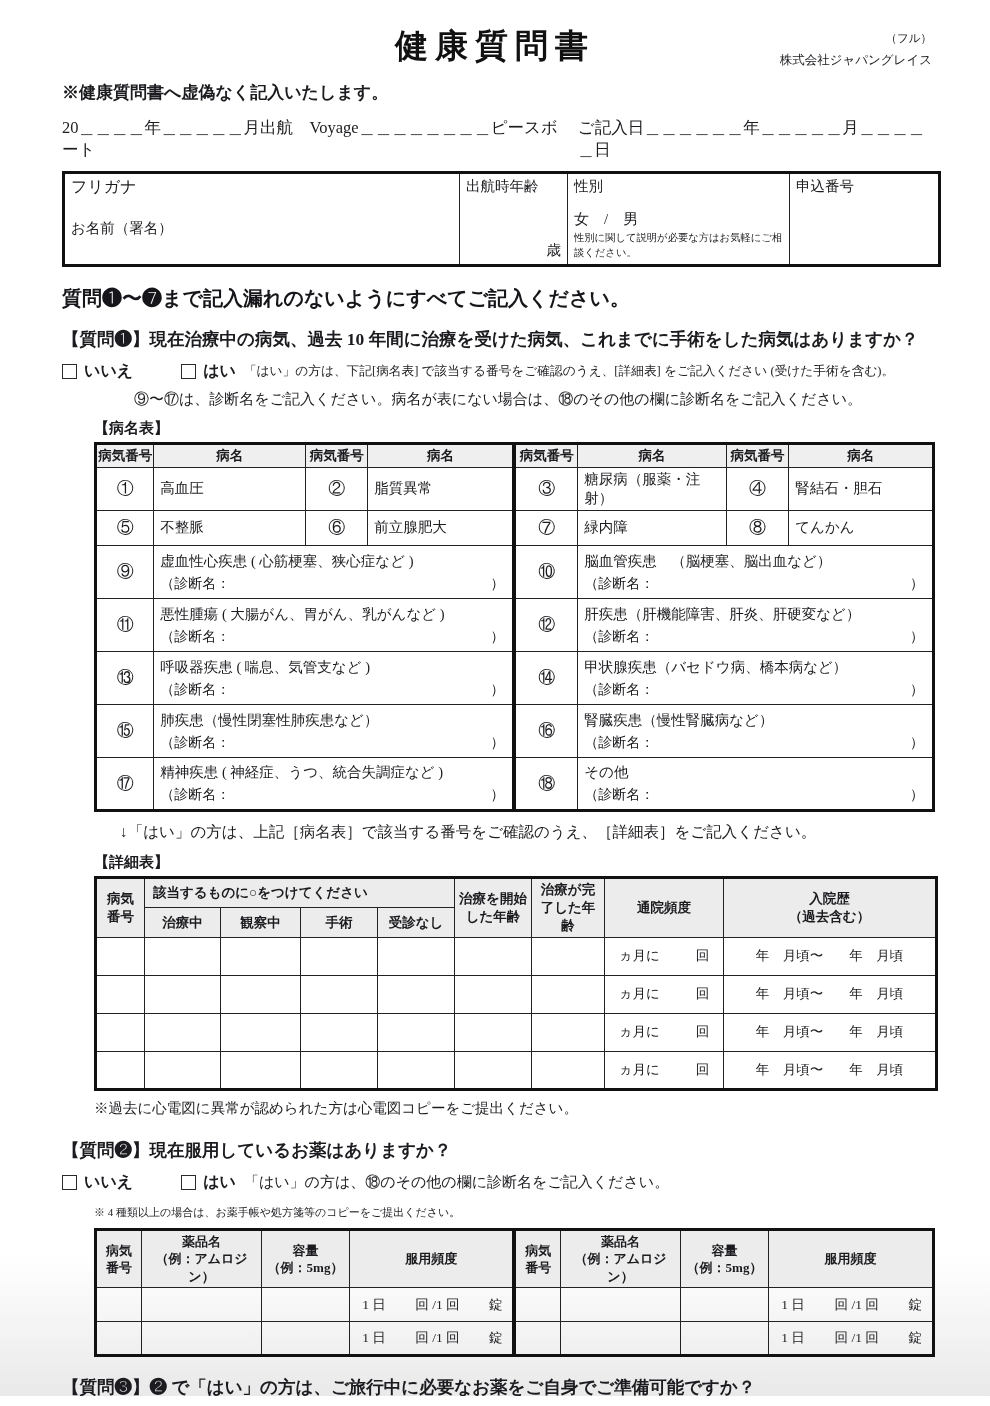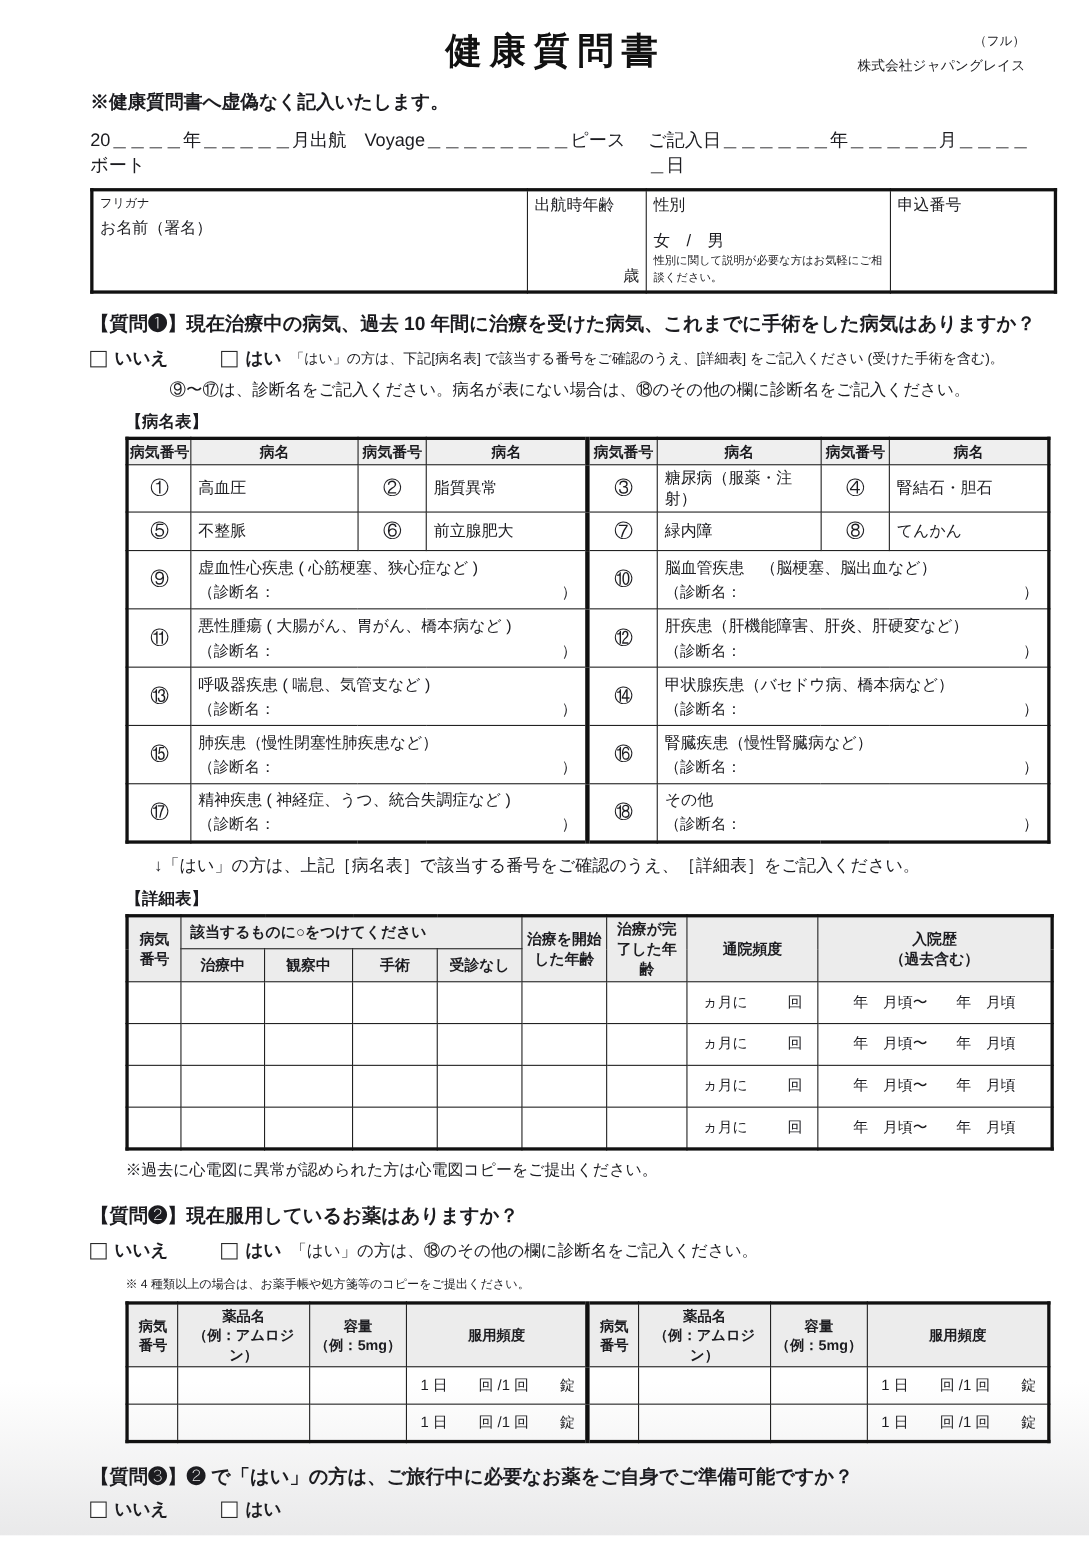--- a/index.html
+++ b/index.html
@@ -2,40 +2,39 @@
 <html lang="ja"><head>
 <meta charset="utf-8">
 <style>
   * { margin:0; padding:0; box-sizing:border-box; }
   html,body { background:#fff; }
   .page {
     position:relative;
     width:990px; height:1396px;
     margin:0 auto;
     overflow:hidden;
-    font-family:Liberation Sans, sans-serif;
+    font-family:Liberation Serif, serif;
     color:#1c1c20;
     background:linear-gradient(180deg,#ffffff 0%,#ffffff 90%,#e9e9ea 100%);
     padding-top:24px;
-    padding-left:20px;
   }
   
   .title { text-align:center; font-size:33px; font-weight:bold; letter-spacing:7px; color:#111; }
   .corner { position:absolute; top:28px; right:58px; text-align:right; line-height:1.8; }
   .corner .fulu { font-size:11.5px; }
   .corner .company { font-size:12.5px; }
   .pledge { margin:12px 0 0 62px; font-size:17px; font-weight:600; }
   .voyage-row { display:flex; justify-content:space-between; margin:13px 52px 0 62px; font-size:16.5px;gap:14px; }
   
   table { border-collapse:collapse; table-layout:fixed; }
   .name-tbl { width:876px; margin:10px 0 0 62px; border:3px solid #111; height:64px; }
   .name-tbl td { border:1.5px solid #222; vertical-align:top; padding:3px 6px; }
-  .lbl-s { font-size:11px; }
+  .lbl-s { font-size:16px; }
   .lbl-m { font-size:14.5px; }
-  .name-cell .lbl-m { margin-top:6px; }
+  .name-cell .lbl-m { margin-top:21px; }
   .age-cell { position:relative; }
   .age-unit { position:absolute; right:6px; bottom:4px; font-size:14.5px; }
   .sex-cell { padding:3px 4px; }
   .sex-flex { display:flex;flex-direction:column; }
   .sex-left { width:74px; display:flex; flex-direction:column; justify-content:space-between; height:52px; }
   .sex-opts { font-size:15px; }
   .sex-note { flex:1; font-size:10.3px; line-height:1.45; padding-top:2px; }
   
   .instruction { margin:18px 0 0 62px; font-size:20px; font-weight:800; color:#16161a; }
   .q-title { margin:15px 0 0 62px; font-size:17.5px; font-weight:bold; }
@@ -121,20 +120,21 @@
           <div class="sex-note">性別に関して説明が必要な方はお気軽にご相談ください。</div>
         </div>
       </td>
       <td>
         <div class="lbl-m">申込番号</div>
       </td>
     </tr>
   </tbody>
     </table>
 
+  <div class="instruction">質問❶〜❼まで記入漏れのないようにすべてご記入ください。</div>
 
   <div class="q-title">【質問❶】現在治療中の病気、過去 10 年間に治療を受けた病気、これまでに手術をした病気はありますか？</div>
   <div class="check-row">
     <span class="checkbox"></span>
     <span class="check-label">いいえ</span>
     <span class="gap"></span>
     <span class="checkbox"></span>
     <span class="check-label">はい</span>
     <span class="check-note">「はい」の方は、下記[病名表] で該当する番号をご確認のうえ、[詳細表] をご記入ください (受けた手術を含む)。</span>
   </div>
@@ -197,21 +197,21 @@
         <div class="dn">脳血管疾患　（脳梗塞、脳出血など）</div>
         <div class="dg">
               <span>（診断名：</span>
               <span>）</span>
             </div>
       </td>
     </tr>
     <tr class="r-detail">
       <td class="c-no">⑪</td>
       <td class="c-name" colspan="3">
-        <div class="dn">悪性腫瘍 ( 大腸がん、胃がん、橋本病など )</div>
+        <div class="dn">悪性腫瘍 ( 大腸がん、胃がん、乳がんなど )</div>
         <div class="dg">
               <span>（診断名：</span>
               <span>）</span>
             </div>
       </td>
       <td class="c-no mid">⑫</td>
       <td class="c-name" colspan="3">
         <div class="dn">肝疾患（肝機能障害、肝炎、肝硬変など）</div>
         <div class="dg">
               <span>（診断名：</span>

